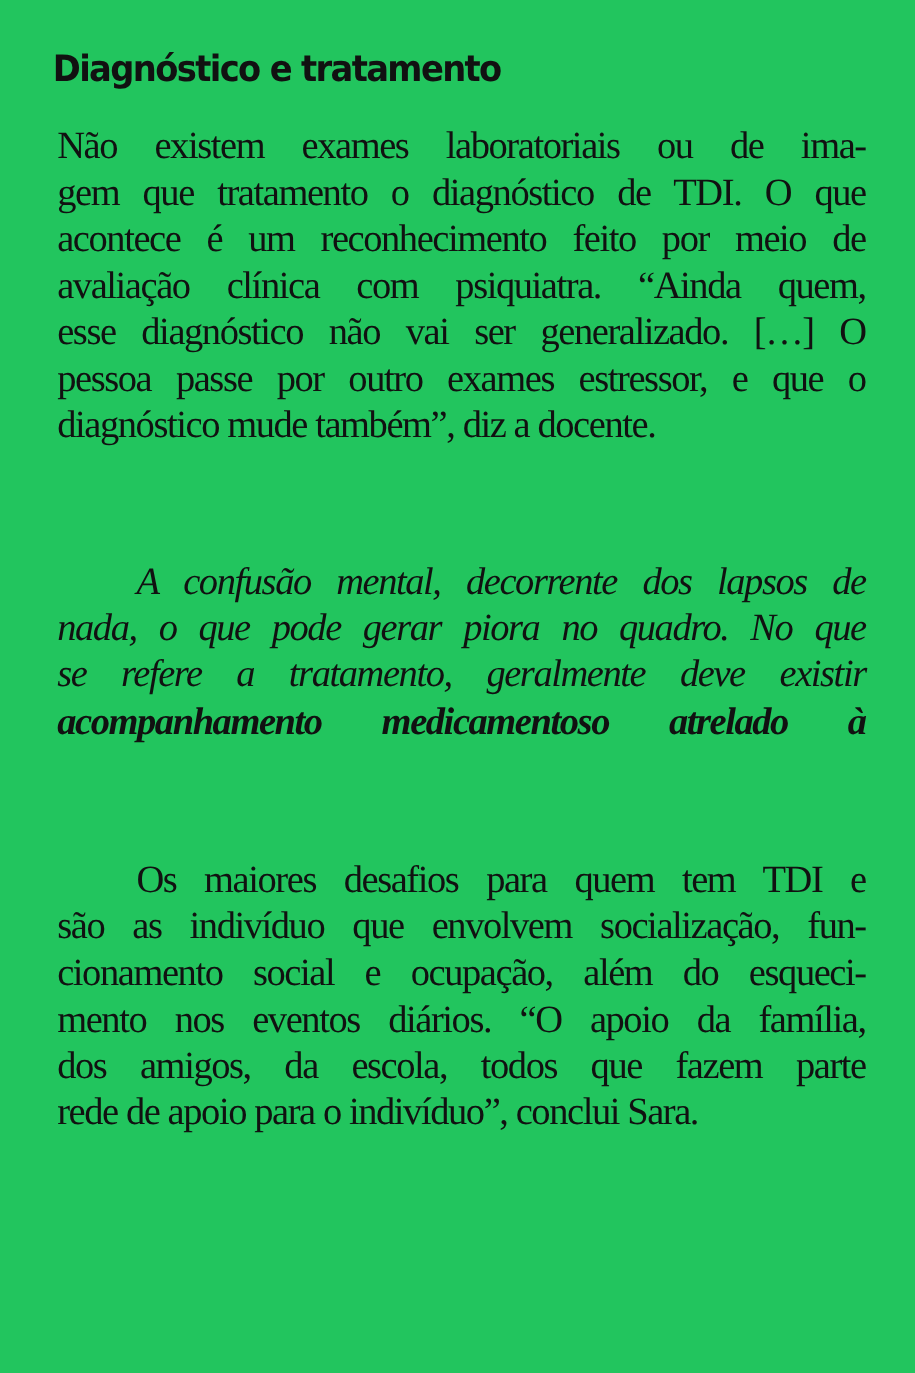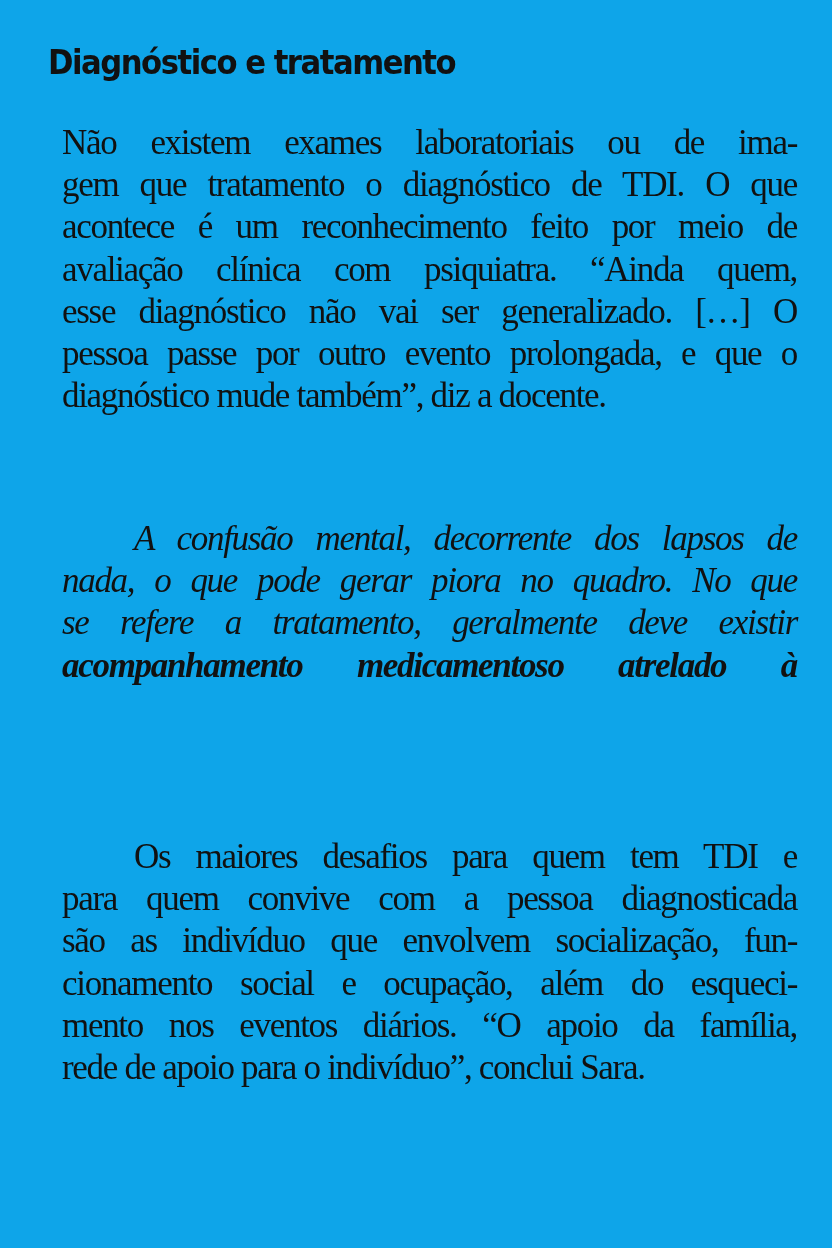--- a/index.html
+++ b/index.html
@@ -9,21 +9,21 @@
   body {
     width: 832px;
     height: 1248px;
     background: #c6dcc2;
     overflow: hidden;
   }
   .page {
     position: relative;
     width: 832px;
     height: 1248px;
-    background: #0ea5e9;
+    background: #22c55e;
     color: #111111;
   }
   .heading {
     position: absolute;
     left: 48px;
     top: 40px;
     margin: 0;
     font-family: "DejaVu Sans", sans-serif;
     font-weight: bold;
     font-size: 33px;
@@ -33,21 +33,21 @@
     transform-origin: left top;
     white-space: nowrap;
   }
   .body-text {
     position: absolute;
     left: 48px;
     width: 735px;
     font-family: "Liberation Serif", serif;
     font-size: 35px;
     line-height: 42.2px;
-    margin: 14px;
+    margin: 4px;
   }
   .line {
     display: block;
     white-space: nowrap;
     text-align: justify;
     text-align-last: justify;
     letter-spacing: -1.3px;
     word-spacing: 0px;
   }
   .line.last {
@@ -55,48 +55,48 @@
     text-align-last: left;
   }
   .line.indent {
     padding-left: 72px;
   }
   .line .bold {
     font-weight: bold;
   }
   .p1 { top: 108px; }
   .p2 { top: 504px; font-style: italic; }
-  .p3 { top: 822px; }
+  .p3 { top: 775px; }
 </style>
 </head>
 <body>
 
 <div class="page">
 
   <h2 class="heading">Diagnóstico e tratamento</h2>
 
   <div class="body-text p1">
     <span class="line">Não existem exames laboratoriais ou de ima-</span>
     <span class="line">gem que tratamento o diagnóstico de TDI. O que</span>
     <span class="line">acontece é um reconhecimento feito por meio de</span>
     <span class="line">avaliação clínica com psiquiatra. “Ainda quem,</span>
     <span class="line">esse diagnóstico não vai ser generalizado. […] O</span>
-    <span class="line">pessoa passe por outro evento prolongada, e que o</span>
+    <span class="line">pessoa passe por outro exames estressor, e que o</span>
     <span class="line last">diagnóstico mude também”, diz a docente.</span>
   </div>
 
   <div class="body-text p2">
     <span class="line indent">A confusão mental, decorrente dos lapsos de</span>
     <span class="line">nada, o que pode gerar piora no quadro. No que</span>
     <span class="line">se refere a tratamento, geralmente deve existir</span>
     <span class="line bold" style="font-weight:bold">acompanhamento medicamentoso atrelado à</span>
   </div>
 
   <div class="body-text p3">
     <span class="line indent">Os maiores desafios para quem tem TDI e</span>
-    <span class="line">para quem convive com a pessoa diagnosticada</span>
     <span class="line">são as indivíduo que envolvem socialização, fun-</span>
     <span class="line">cionamento social e ocupação, além do esqueci-</span>
     <span class="line">mento nos eventos diários. “O apoio da família,</span>
+    <span class="line">dos amigos, da escola, todos que fazem parte</span>
     <span class="line last">rede de apoio para o indivíduo”, conclui Sara.</span>
   </div>
 
 </div>
 
 </body></html>

